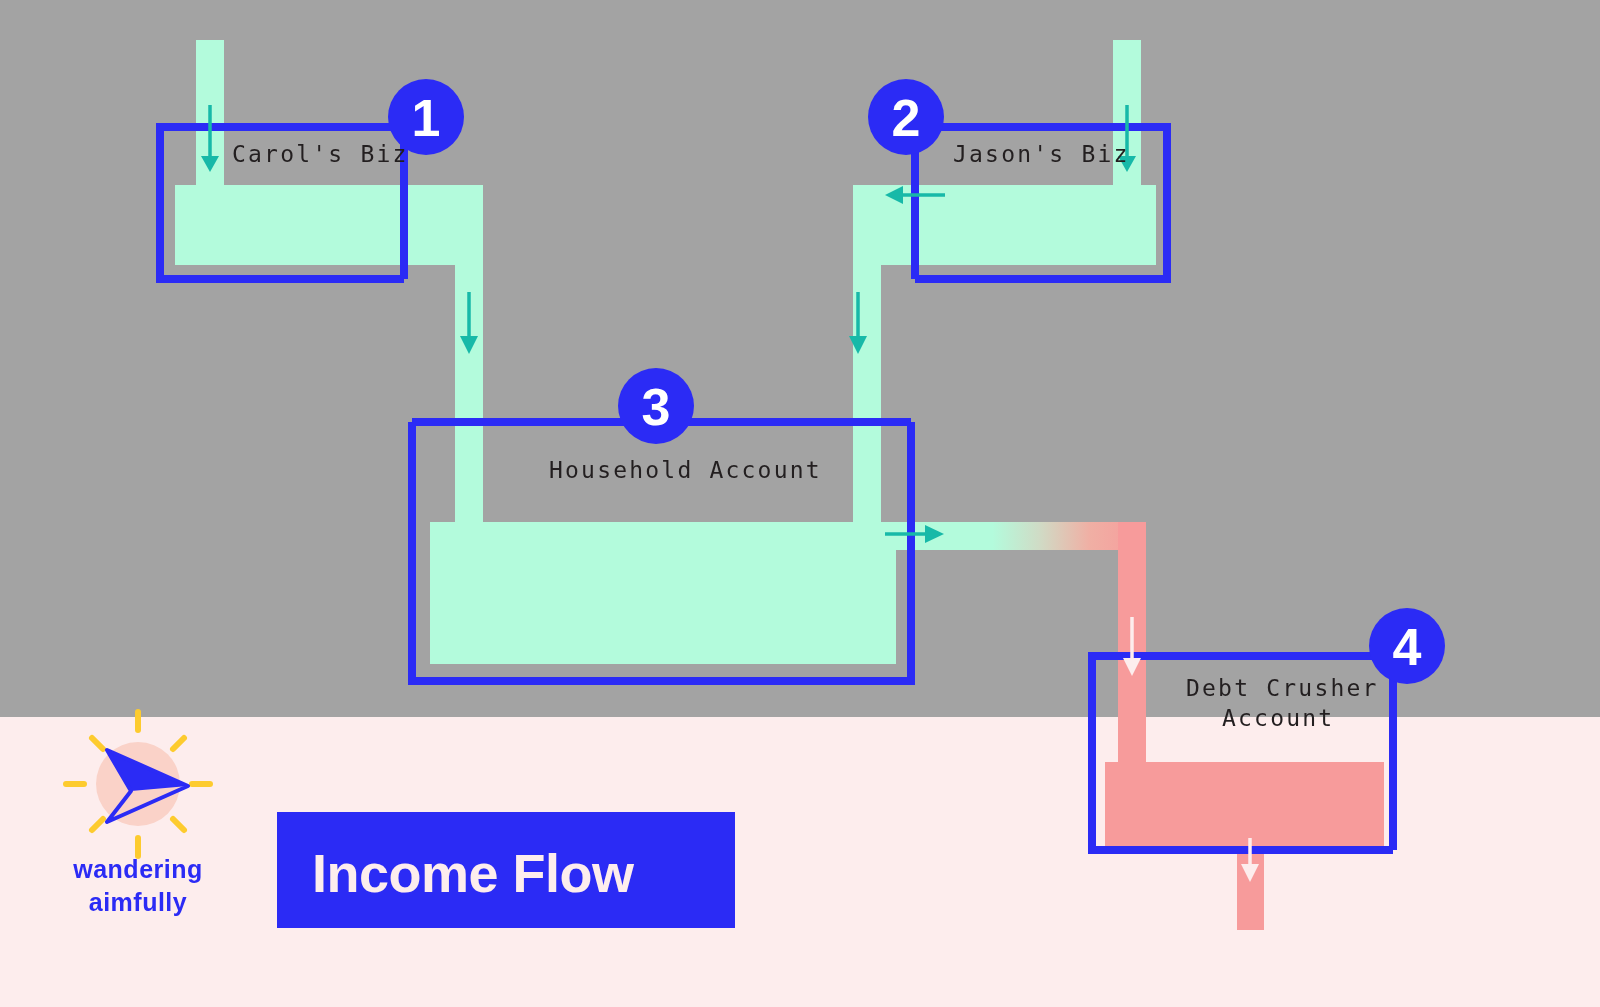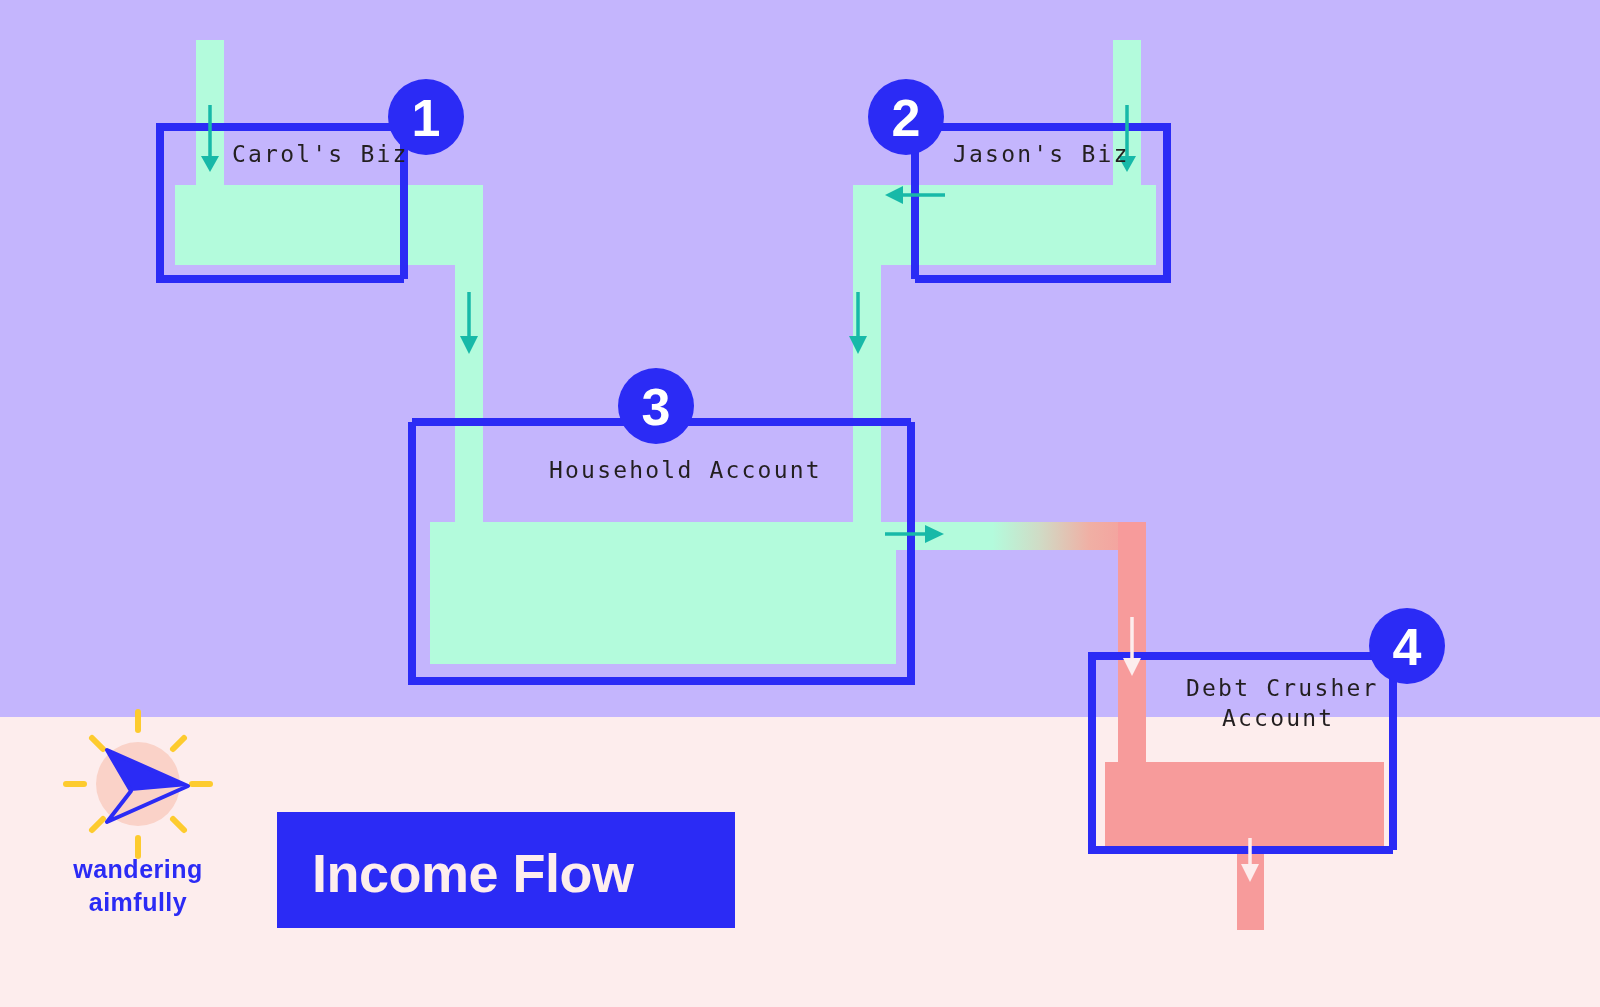--- a/index.html
+++ b/index.html
@@ -10,21 +10,21 @@
   body {
     width: 1600px;
     height: 1007px;
     overflow: hidden;
     font-family: "DejaVu Sans Mono", monospace;
   }
   #stage {
     position: relative;
     width: 1600px;
     height: 717px;
-    background: #c4b5fd;
+    background: #a3a3a3;
   }
   svg.diagram {
     position: absolute;
     left: 0;
     top: 0;
     width: 1600px;
     height: 1007px;
   }
   .box-label {
     font-family: "DejaVu Sans Mono", monospace;

